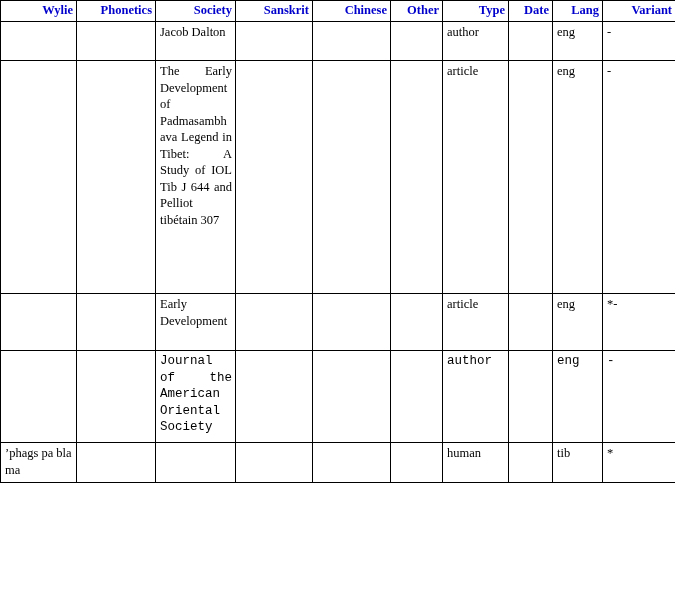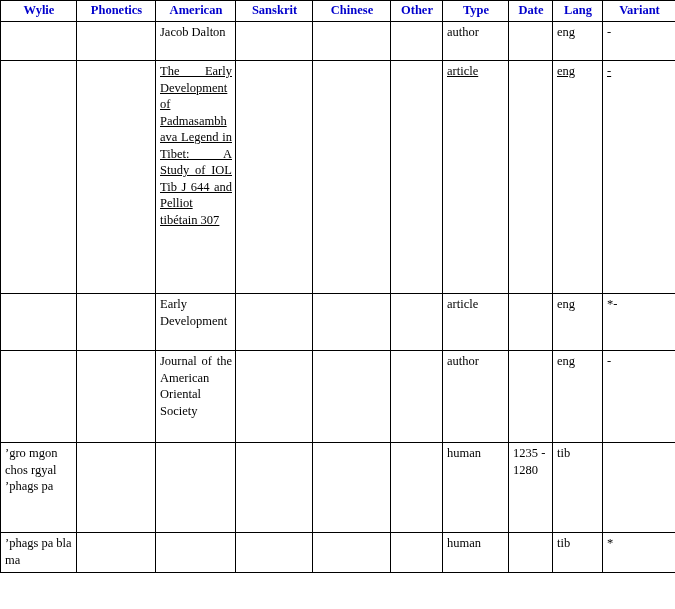--- a/index.html
+++ b/index.html
@@ -39,35 +39,35 @@
     word-wrap: break-word;
     overflow-wrap: break-word;
     text-align: justify;
     text-justify: inter-word;
     -webkit-hyphens: none;
     hyphens: none;
   }
   #grid th {
     color: #0000cc;
     font-weight: bold;
-    text-align: center;
+    text-align: right;
     font-size: 12.5px;
     line-height: 16px;
     padding-top: 1px;
     padding-bottom: 1px;
   }
   #grid td.plain { text-align: left; }
   
   tr.r-h   th { height: 18px; }
   tr.r-1   td { height: 34px; margin-top: 44px; }
   tr.r-2   td { height: 15px; }
   tr.r-3   td { height: 32px; }
-  tr.r-4   td { height: 228px; text-decoration: underline; }
+  tr.r-4   td { height: 228px; }
   tr.r-5   td { height: 52px; }
-  tr.r-6   td { height: 87px; }
+  tr.r-6   td { height: 87px; font-family: Liberation Mono, monospace; }
   tr.r-7   td { height: 85px; }
   tr.r-8   td { height: 35px; }
 </style>
 </head>
 <body>
 
 <table id="grid">
   <colgroup>
     <col class="c-wylie">
       <col class="c-phonetics">
@@ -77,21 +77,21 @@
       <col class="c-other">
     <col class="c-type">
       <col class="c-date">
       <col class="c-lang">
       <col class="c-variant">
   </colgroup>
   <thead>
     <tr class="r-h">
       <th>Wylie</th>
       <th>Phonetics</th>
-      <th>American</th>
+      <th>Society</th>
       <th>Sanskrit</th>
       <th>Chinese</th>
       <th>Other</th>
       <th>Type</th>
       <th>Date</th>
       <th>Lang</th>
       <th>Variant</th>
     </tr>
   </thead>
   <tbody>
@@ -136,32 +136,20 @@
       <td class="plain"></td>
       <td>Journal of the American Oriental Society</td>
       <td class="plain"></td>
       <td class="plain"></td>
       <td class="plain"></td>
       <td class="plain">author</td>
       <td class="plain"></td>
       <td class="plain">eng</td>
       <td class="plain">-</td>
     </tr>
-    <tr class="r-7">
-      <td class="plain">ʼgro mgon chos rgyal ʼphags pa</td>
-      <td class="plain"></td>
-      <td></td>
-      <td class="plain"></td>
-      <td class="plain"></td>
-      <td class="plain"></td>
-      <td class="plain">human</td>
-      <td class="plain">1235 - 1280</td>
-      <td class="plain">tib</td>
-      <td class="plain"></td>
-    </tr>
     <tr class="r-8">
       <td class="plain">ʼphags pa bla ma</td>
       <td class="plain"></td>
       <td></td>
       <td class="plain"></td>
       <td class="plain"></td>
       <td class="plain"></td>
       <td class="plain">human</td>
       <td class="plain"></td>
       <td class="plain">tib</td>

